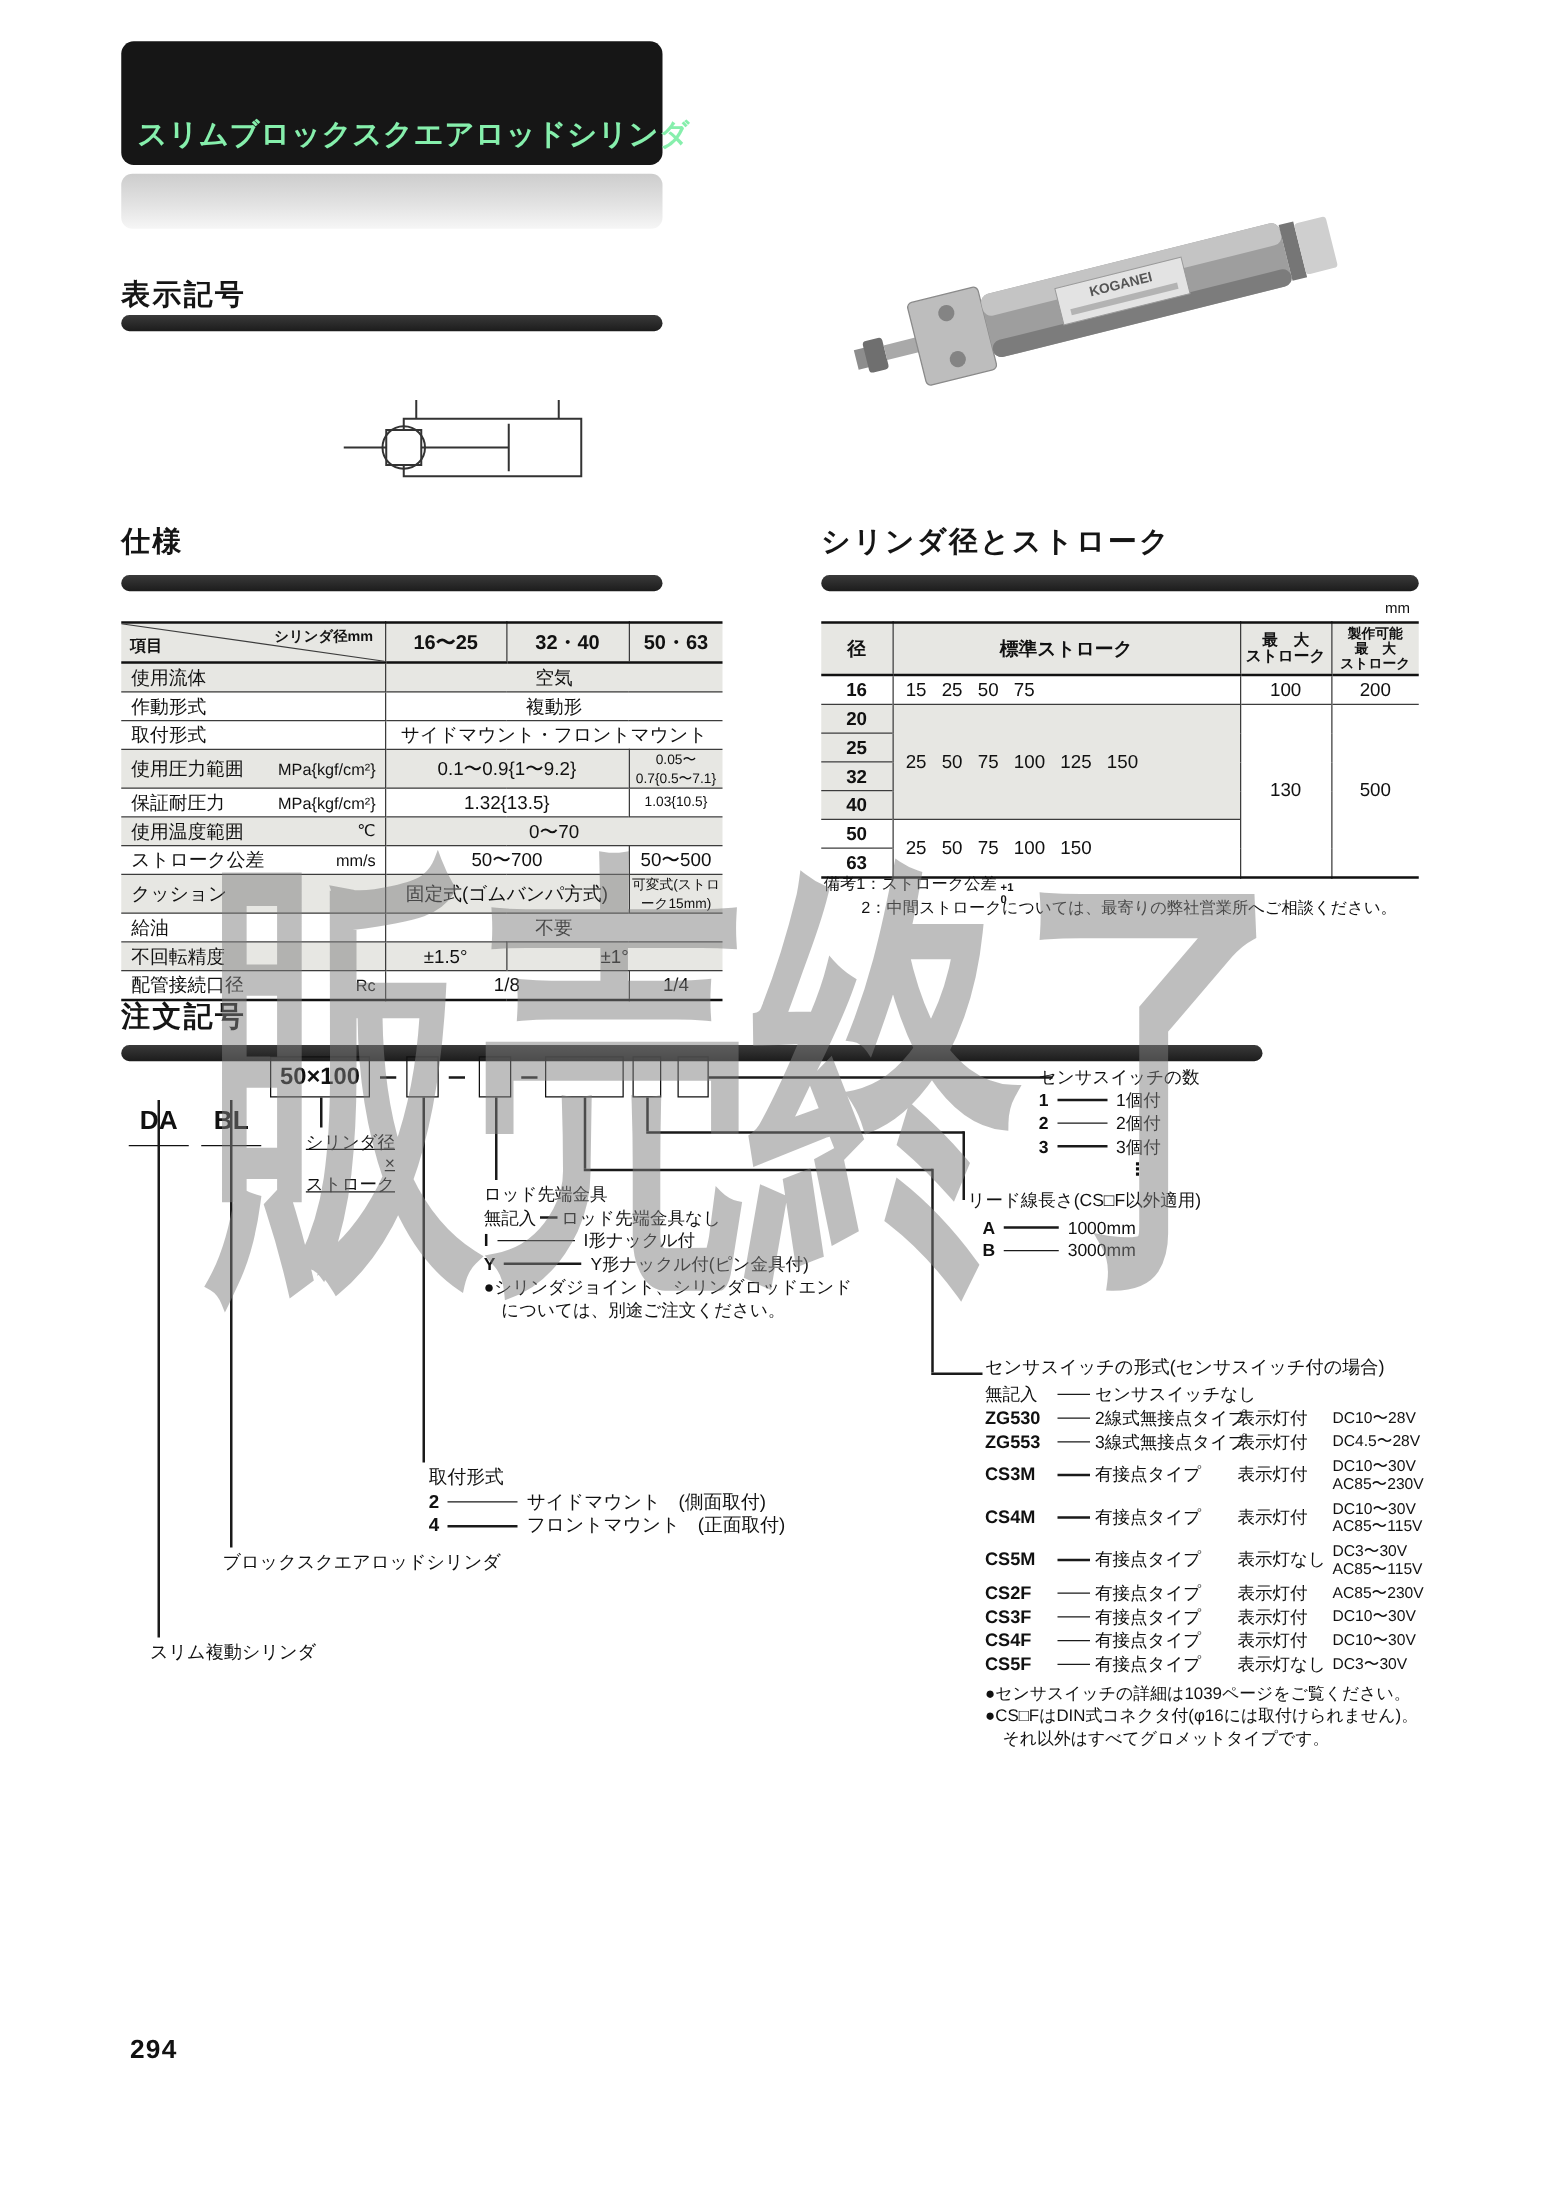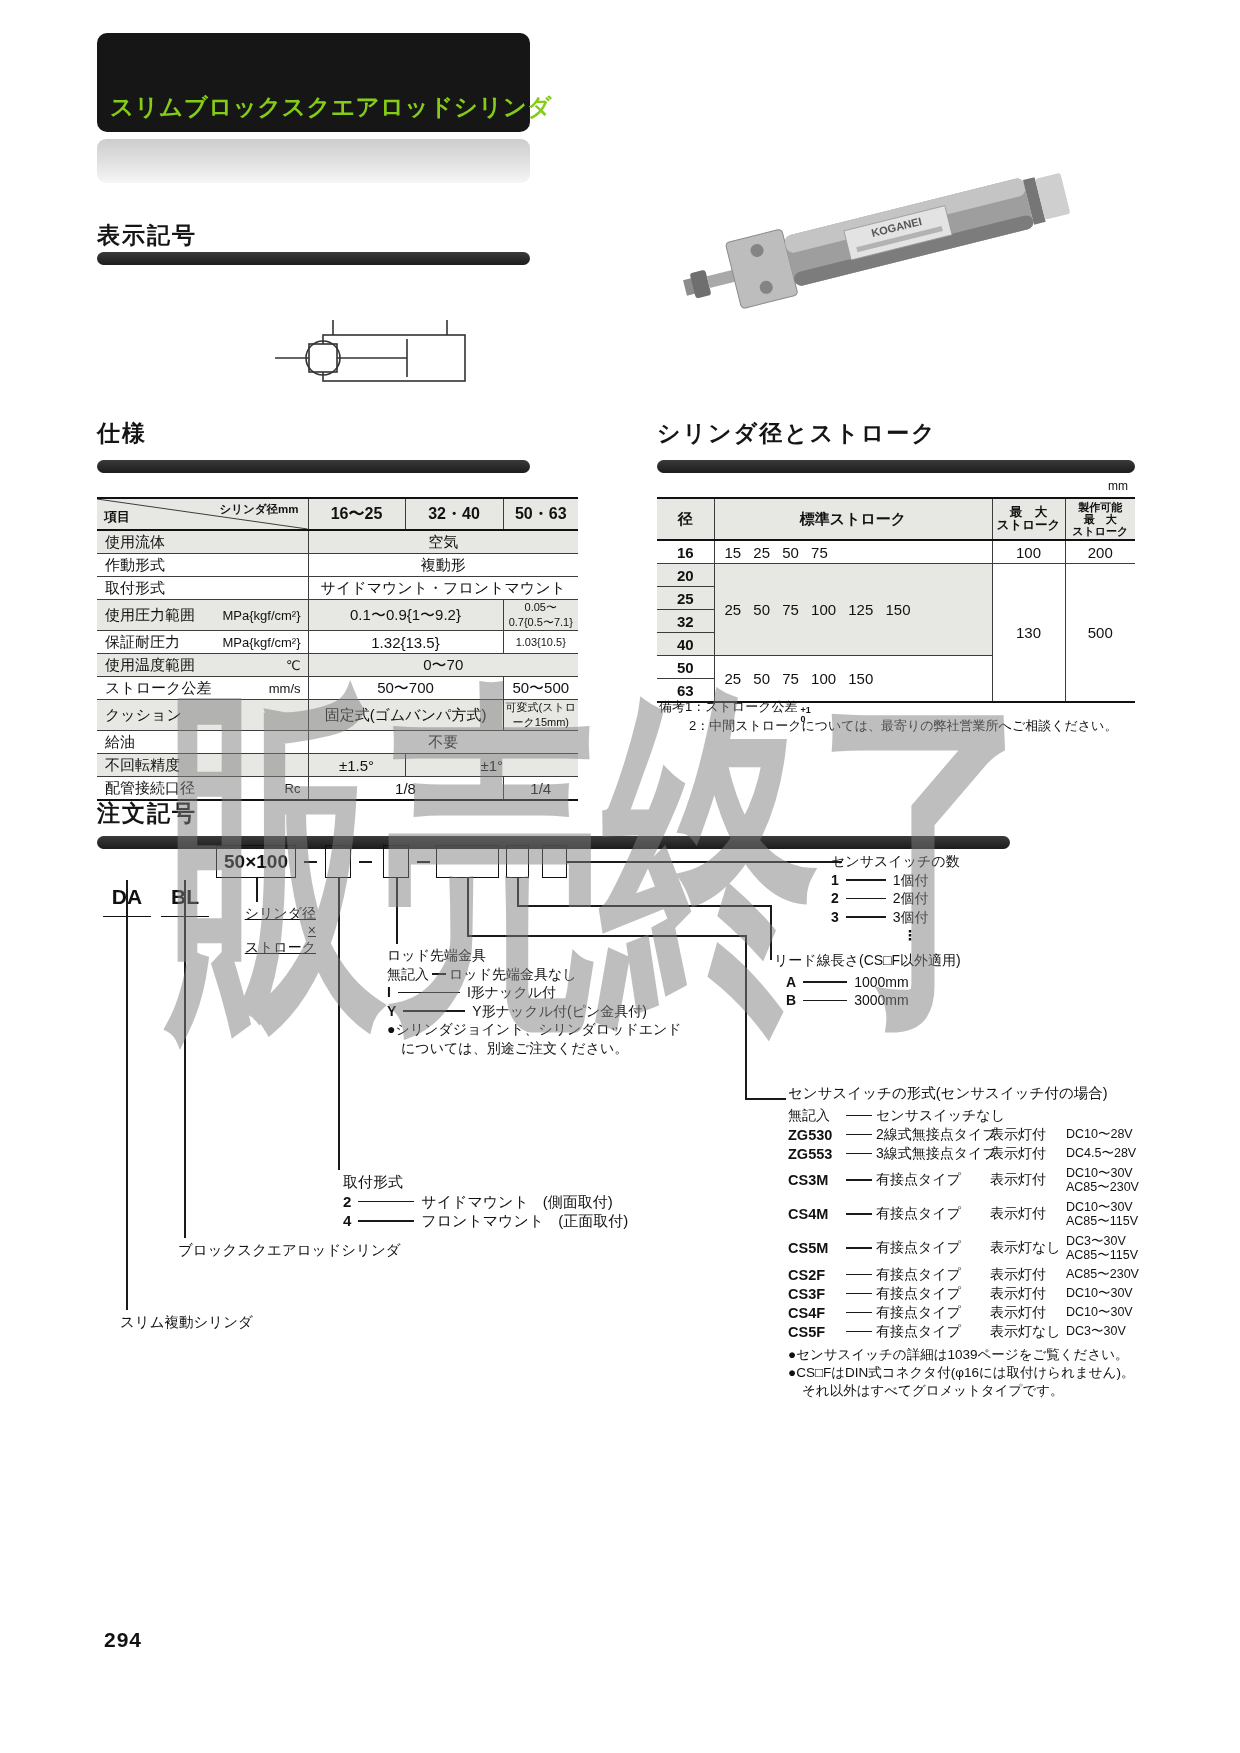--- a/index.html
+++ b/index.html
@@ -5,21 +5,21 @@
   html,body{margin:0;padding:0;background:#fff;}
   #page{position:relative;width:1240px;height:1753px;background:#fff;overflow:hidden;
         font-family:"Liberation Sans","DejaVu Sans",sans-serif;color:#111;}
   .abs{position:absolute;}
   .h2{position:absolute;font-size:23px;font-weight:bold;color:#151515;letter-spacing:2px;}
   .bar{position:absolute;height:13px;border-radius:7px;background:linear-gradient(180deg,#3a3a3a,#1c1c1c);}
   .vline{position:absolute;width:1.5px;background:#1a1a1a;}
   .hline{position:absolute;height:1.5px;background:#1a1a1a;}
   
   .hdr-box{position:absolute;left:97px;top:33px;width:433px;height:99px;background:#161616;border-radius:10px;}
-  .hdr-title{position:absolute;left:13px;bottom:9px;color:#84cc16;font-size:23.5px;font-weight:bold;letter-spacing:0.5px;white-space:nowrap;}
+  .hdr-title{position:absolute;left:13px;bottom:9px;color:#86efac;font-size:23.5px;font-weight:bold;letter-spacing:0.5px;white-space:nowrap;}
   .hdr-shadow{position:absolute;left:97px;top:139px;width:433px;height:44px;border-radius:9px;
               background:linear-gradient(180deg,#cdcdcd 0%,#e2e2e2 55%,#f6f6f6 100%);}
   
   table{border-collapse:collapse;table-layout:fixed;}
   .spec-table{position:absolute;left:97px;top:497px;width:481px;font-size:15px;
               border-top:2.5px solid #111;border-bottom:2.5px solid #111;}
   .spec-table th,.spec-table td{border-top:1px solid #3c3c3c;border-right:1px solid #3c3c3c;padding:0;height:22px;}
   .spec-table .lastc{border-right:none;}
   .spec-table th{height:30px;background:#e7e7e3;font-weight:bold;border-bottom:2px solid #111;border-top:none;}
   .spec-table th.colh{font-size:16px;}

